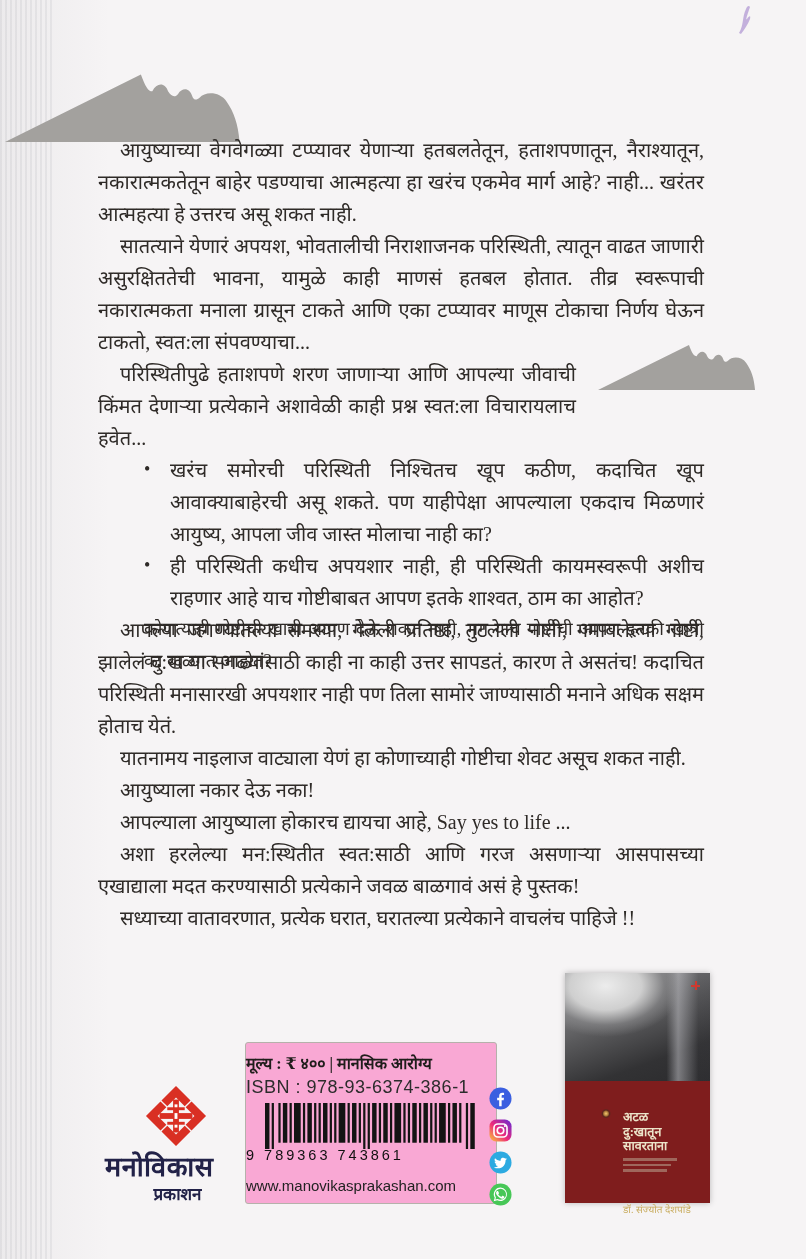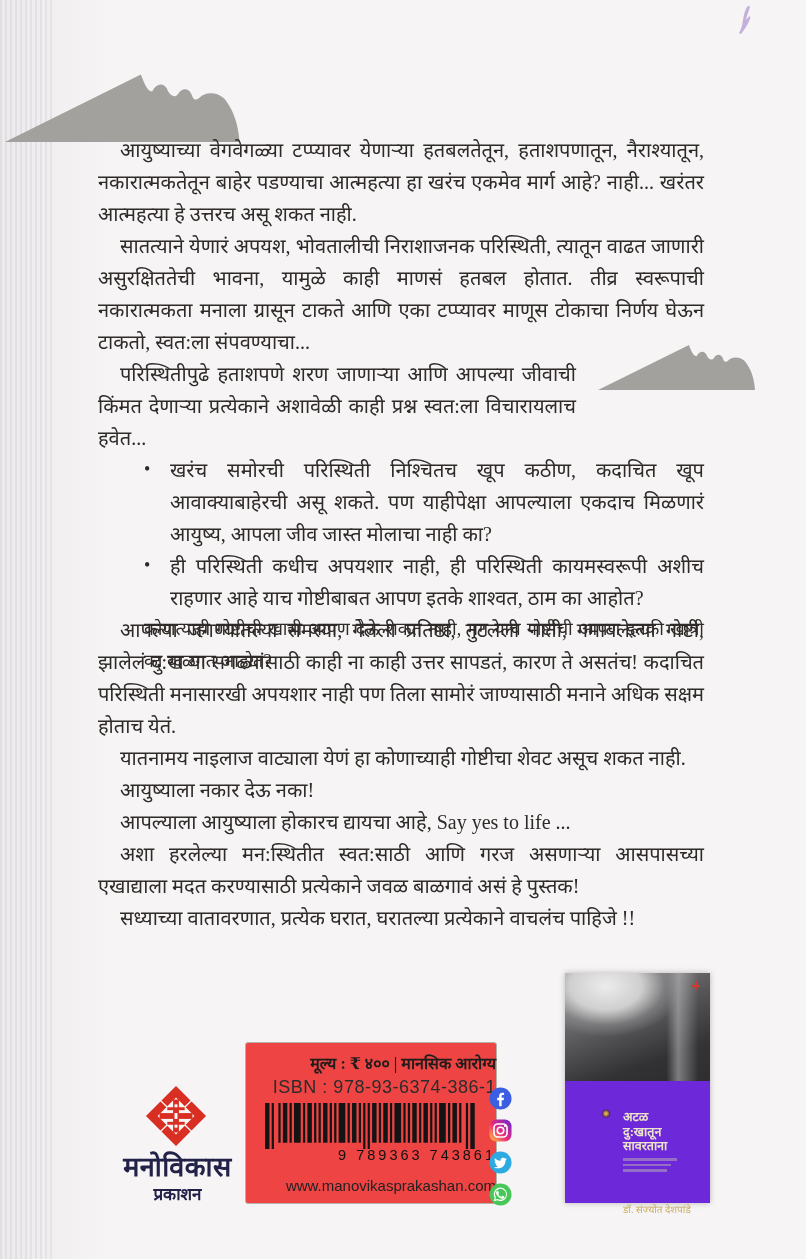--- a/index.html
+++ b/index.html
@@ -16,37 +16,37 @@
   
   .text-block{position:absolute;left:98px;top:134px;width:606px;
       font-size:20px;line-height:32px;color:#2e2a27;text-align:justify;}
   .para{margin:0;text-indent:22px;}
   .para-narrow{width:478px;}
   ul.bullets{list-style:none;margin:0;padding:0;}
   ul.bullets li{position:relative;padding-left:72px;margin:0;text-align:justify;}
   .blt{position:absolute;left:46px;top:-1px;font-size:18px;color:#2e2a27;}
   
   .logo{position:absolute;left:145px;top:1085px;width:62px;height:62px;}
-  .pub-name{position:absolute;left:105px;top:1147px;width:145px;text-align:center;
+  .pub-name{position:absolute;left:105px;top:1147px;width:145px;
       font-size:27px;font-weight:bold;color:#222248;letter-spacing:.5px;}
   .pub-name2{position:absolute;left:105px;top:1182px;width:145px;text-align:center;
       font-size:17px;font-weight:bold;color:#222248;}
   .barcode-box{position:absolute;left:245px;top:1042px;width:252px;height:162px;
-      background:#ef4444;border:1.5px solid #b5b1ab;border-radius:3px;text-align:right;
+      background:#f9a8d4;border:1.5px solid #b5b1ab;border-radius:3px;text-align:left;
       box-sizing:border-box;}
   .price-line{margin-top:9px;font-size:16px;color:#1f1d1b;font-weight:bold;}
   .isbn-line{margin-top:3px;font-size:18px;color:#2c2c2c;font-family:"Liberation Sans","DejaVu Sans",sans-serif;letter-spacing:.5px;}
   .barcode{display:block;margin:5px auto 0;width:212px;height:46px;}
   .barcode-digits{margin-top:-2px;font-size:14.5px;letter-spacing:3px;color:#111;
       font-family:"Liberation Sans","DejaVu Sans",sans-serif;}
   .website{margin-top:14px;font-size:15px;color:#222;font-family:"Liberation Sans","DejaVu Sans",sans-serif;}
   .social{position:absolute;left:489px;top:1087px;display:flex;flex-direction:column;gap:9px;}
   .social svg{width:23px;height:23px;display:block;}
   
-  .thumb{position:absolute;left:565px;top:973px;width:145px;height:230px;background:#6d28d9;
+  .thumb{position:absolute;left:565px;top:973px;width:145px;height:230px;background:#7f1d1d;
       box-shadow:0 0 6px rgba(0,0,0,.25);}
   .thumb-photo{position:absolute;left:0;top:0;width:145px;height:108px;
       background:
         radial-gradient(ellipse 90px 60px at 28% 12%, #ececec 0%, #cfcfcf 40%, rgba(140,140,142,.6) 65%, rgba(60,60,62,0) 85%),
         linear-gradient(90deg, rgba(0,0,0,0) 70%, rgba(190,190,195,.55) 78%, rgba(60,60,65,.2) 92%),
         linear-gradient(160deg, #9a9a9c 0%, #59595b 45%, #323234 75%, #2b2b2d 100%);}
   .red-plus{position:absolute;right:10px;top:8px;width:9px;height:9px;}
   .red-plus::before{content:"";position:absolute;left:4px;top:0;width:1.5px;height:9px;background:#cf3a30;}
   .red-plus::after{content:"";position:absolute;left:0;top:4px;width:9px;height:1.5px;background:#cf3a30;}
   .candle{position:absolute;left:26px;top:134px;width:30px;height:22px;

